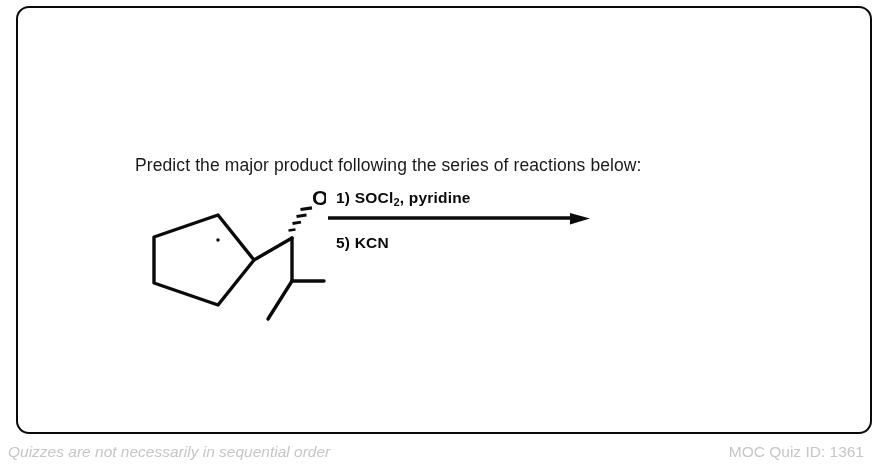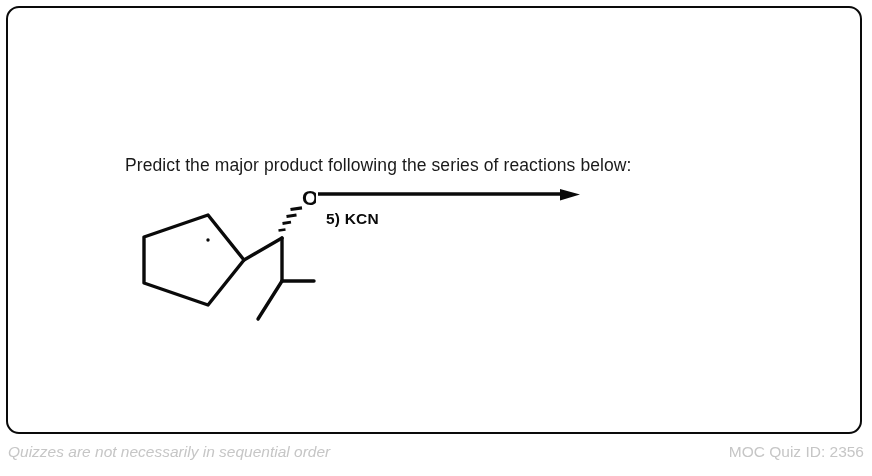--- a/index.html
+++ b/index.html
@@ -15,21 +15,21 @@
     position: relative;
     overflow: hidden;
   }
   #root {
     position: relative;
     width: 872px;
     height: 476px;
   }
   .quiz-card {
     position: absolute;
-    left: 6px;
+    left: 16px;
     top: 6px;
     width: 856px;
     height: 428px;
     box-sizing: border-box;
     border: 2px solid #0a0a0a;
     border-radius: 13px;
     background: #ffffff;
   }
   .prompt {
     position: absolute;
@@ -149,29 +149,30 @@
         <g stroke="#0a0a0a" stroke-linecap="butt">
           <line x1="152.5" y1="47.5" x2="159.5" y2="46.5" stroke-width="2.6"></line>
           <line x1="156.5" y1="40.5" x2="165" y2="39.2" stroke-width="2.8"></line>
           <line x1="160.5" y1="33.5" x2="170.5" y2="32" stroke-width="3.0"></line>
           <line x1="164.5" y1="26.5" x2="176" y2="24.8" stroke-width="3.2"></line>
         </g>
         <text class="oh-label" x="176" y="22">OH</text>
       </svg>
 
       <div class="arrow-block">
+        <div class="reagent reagent-top"><span>1) </span><span>SOCl</span><sub>2</sub><span>, pyridine</span></div>
         <svg class="arrow-svg" width="266" height="14" viewBox="0 0 266 14">
           <line x1="0" y1="5" x2="246" y2="5" stroke="#0a0a0a" stroke-width="3.6"></line>
           <polygon points="242,0 262,5.5 242,11.5" fill="#0a0a0a"></polygon>
         </svg>
         <div class="reagent reagent-bottom">5) KCN</div>
       </div>
 
     </div>
 
   </div>
 
   <div class="footer">
     <div class="footer-note">Quizzes are not necessarily in sequential order</div>
-    <div class="footer-id">MOC Quiz ID: 2356</div>
+    <div class="footer-id">MOC Quiz ID: 1361</div>
   </div>
 
 </div>
 
 </body></html>

